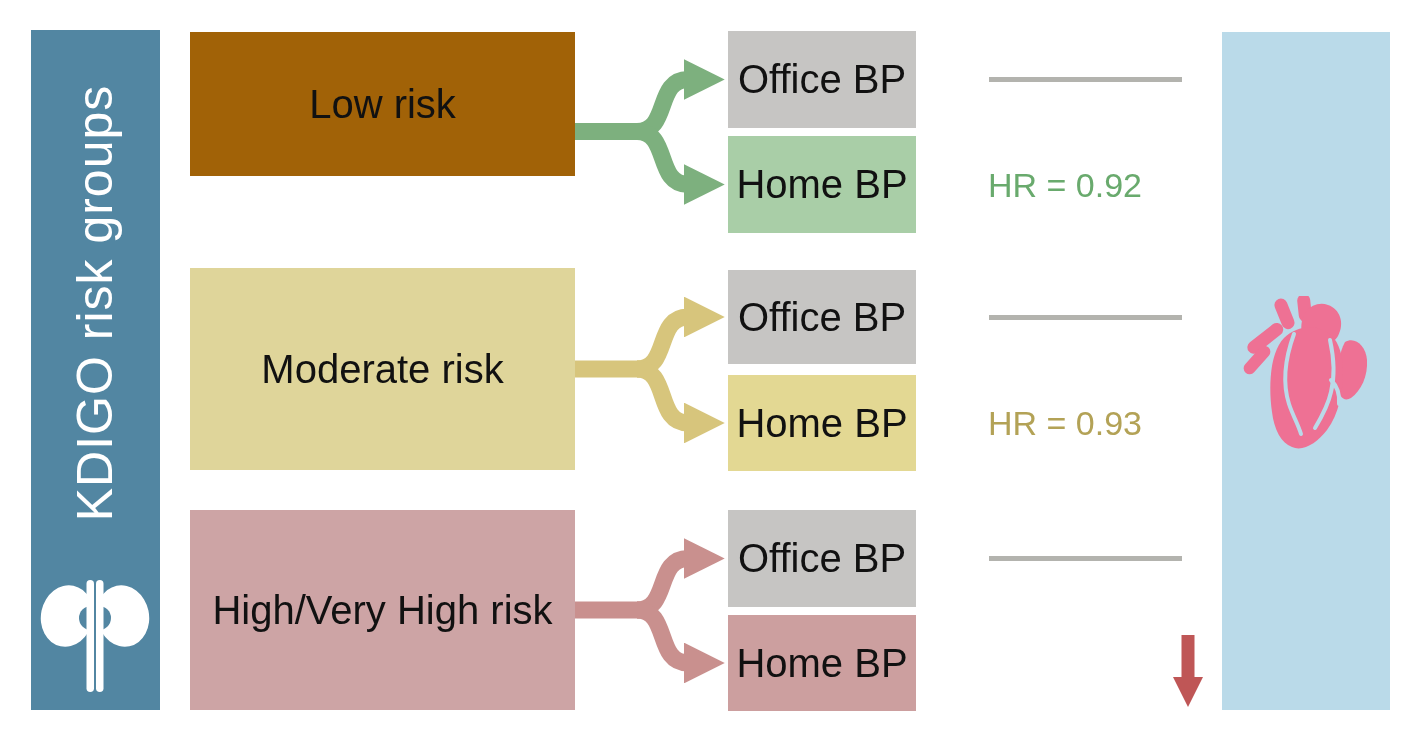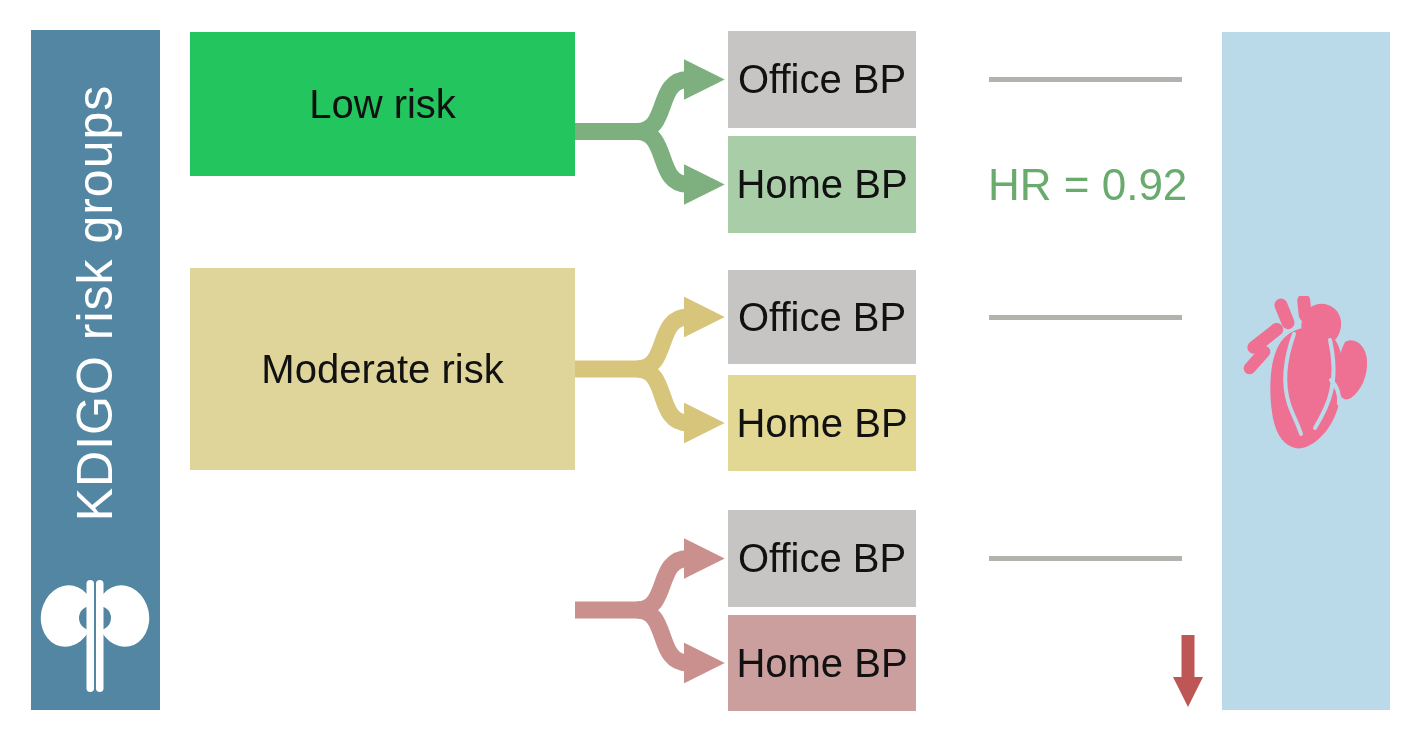--- a/index.html
+++ b/index.html
@@ -13,38 +13,38 @@
     display:flex;align-items:center;justify-content:center;}
   .banner-title{transform:rotate(-90deg);white-space:nowrap;color:#ffffff;
     font-size:50px;letter-spacing:1px;}
   .kidneys{position:absolute;left:40px;top:580px;width:110px;height:112px;}
   
   .right-bar{position:absolute;left:1222px;top:32px;width:168px;height:678px;background:#badae9;}
   .heart{position:absolute;left:1242px;top:296px;width:128px;height:154px;}
   
   .group-box{position:absolute;left:190px;width:385px;display:flex;align-items:center;
     justify-content:center;font-size:40px;color:#111111;}
-  .group-r1{top:32px;height:144px;background:#22c55e;}
+  .group-r1{top:32px;height:144px;background:#a16207;}
   .group-r2{top:268px;height:202px;background:#dfd59a;}
   .group-r3{top:510px;height:200px;background:#cda4a5;}
   
   .bp-box{position:absolute;left:728px;width:188px;display:flex;align-items:center;
     justify-content:center;font-size:40px;color:#111111;}
   .office{background:#c6c5c3;}
   .office-r1{top:31px;height:97px;}
   .office-r2{top:270px;height:94px;}
   .office-r3{top:510px;height:97px;}
   .home-r1{top:136px;height:97px;background:#a9cea7;}
   .home-r2{top:375px;height:96px;background:#e3d893;}
   .home-r3{top:615px;height:96px;background:#cc9f9f;}
   
   .ref-line{position:absolute;left:989px;width:193px;height:5px;background:#b3b3ae;}
   .line-r1{top:77px;} .line-r2{top:315px;} .line-r3{top:556px;}
   
-  .hr-label{position:absolute;left:988px;height:44px;line-height:44px;font-size:44px;white-space:nowrap;}
+  .hr-label{position:absolute;left:988px;height:44px;line-height:44px;font-size:34px;white-space:nowrap;}
   .hr-r1{top:163px;color:#69aa6d;}
   .hr-r2{top:401px;color:#b3a256;}
   .hr-r3{top:641px;color:#b95252;font-weight:bold;}
   
   .connectors{position:absolute;left:0;top:0;width:1418px;height:739px;pointer-events:none;}
 </style>
 </head>
 <body>
 
 <div class="canvas">
@@ -81,21 +81,25 @@
   <div class="group-box group-r2">
     <span>Moderate risk</span>
   </div>
   <div class="bp-box office office-r2">
     <span>Office BP</span>
   </div>
   <div class="bp-box home-r2">
     <span>Home BP</span>
   </div>
   <div class="ref-line line-r2"></div>
+  <div class="hr-label hr-r2">HR = 0.93</div>
 
+  <div class="group-box group-r3">
+    <span>High/Very High risk</span>
+  </div>
   <div class="bp-box office office-r3">
     <span>Office BP</span>
   </div>
   <div class="bp-box home-r3">
     <span>Home BP</span>
   </div>
   <div class="ref-line line-r3"></div>
 
   <svg class="connectors" viewBox="0 0 1418 739">
     <defs>

